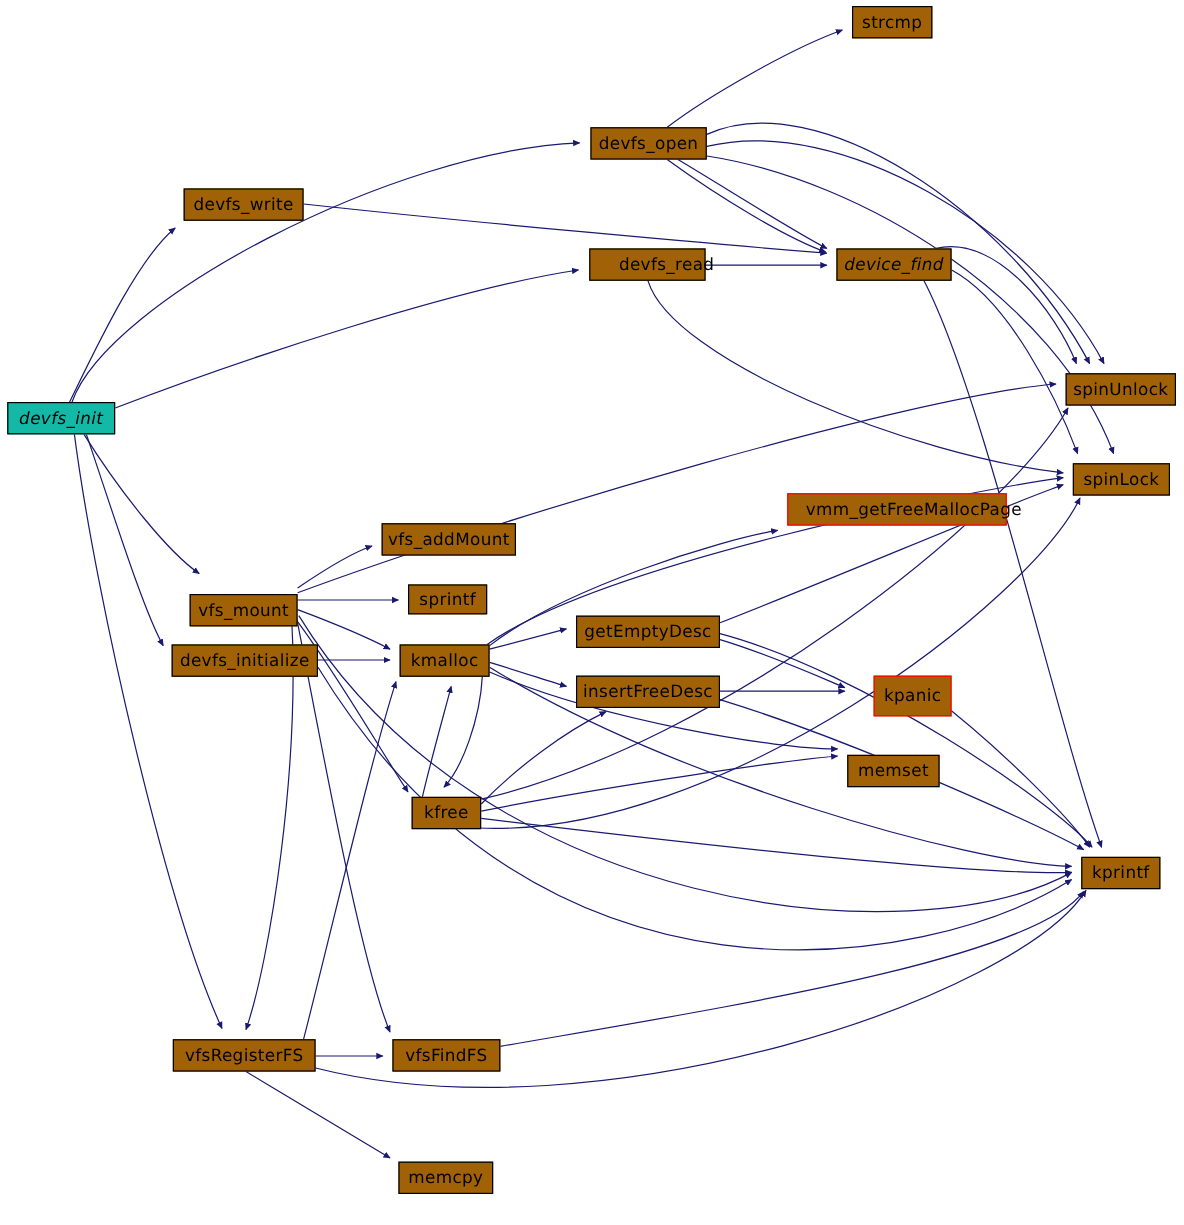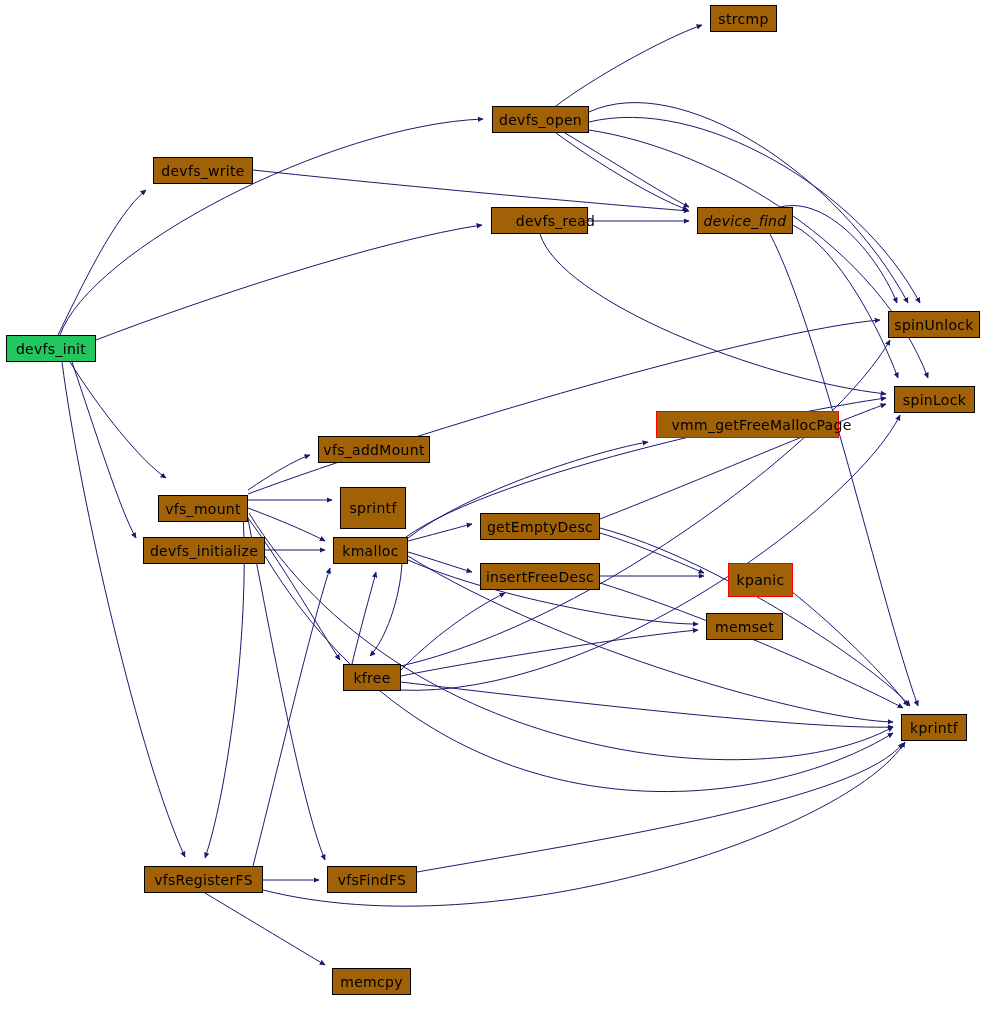--- a/index.html
+++ b/index.html
@@ -31,22 +31,23 @@
     font-size: 14px;
     line-height: 1;
     display: flex;
     align-items: center;
     justify-content: center;
     white-space: nowrap;
     letter-spacing: 0.3px;
     z-index: 5;
   }
   .node.root {
-    background: #22c55e;
+    background: #14b8a6;
     border-color: #000000;
+    font-style: italic;
   }
   .node.highlight {
     border-color: #ff0000;
   }
 </style>
 </head>
 <body>
 
 <div id="canvas">
   <svg id="edge-layer" viewBox="0 0 987 1021">
@@ -137,39 +138,39 @@
       </div>
       <div class="node highlight" style="left: 656px; top: 411px; width: 183px; height: 27px; padding-left: 28px;">
         <span>vmm_getFreeMallocPage</span>
       </div>
       <div class="node" style="left: 318px; top: 436px; width: 112px; height: 27px;">
         <span>vfs_addMount</span>
       </div>
       <div class="node" style="left: 158px; top: 495px; width: 90px; height: 27px;">
         <span>vfs_mount</span>
       </div>
-      <div class="node" style="left: 340px; top: 487px; width: 66px; height: 42px;">
+      <div class="node" style="left: 340px; top: 487px; width: 66px; height: 25px;">
         <span>sprintf</span>
       </div>
       <div class="node" style="left: 480px; top: 513px; width: 120px; height: 27px;">
         <span>getEmptyDesc</span>
       </div>
       <div class="node" style="left: 143px; top: 537px; width: 122px; height: 27px;">
         <span>devfs_initialize</span>
       </div>
       <div class="node" style="left: 333px; top: 537px; width: 75px; height: 27px;">
         <span>kmalloc</span>
       </div>
       <div class="node" style="left: 480px; top: 563px; width: 120px; height: 27px;">
         <span>insertFreeDesc</span>
       </div>
       <div class="node highlight" style="left: 728px; top: 563px; width: 65px; height: 34px; align-items: center;">
         <span>kpanic</span>
       </div>
-      <div class="node" style="left: 706px; top: 613px; width: 77px; height: 27px;">
+      <div class="node" style="left: 706px; top: 629px; width: 77px; height: 27px;">
         <span>memset</span>
       </div>
       <div class="node" style="left: 343px; top: 664px; width: 58px; height: 27px;">
         <span>kfree</span>
       </div>
       <div class="node" style="left: 901px; top: 714px; width: 66px; height: 27px;">
         <span>kprintf</span>
       </div>
       <div class="node" style="left: 144px; top: 866px; width: 119px; height: 27px;">
         <span>vfsRegisterFS</span>

